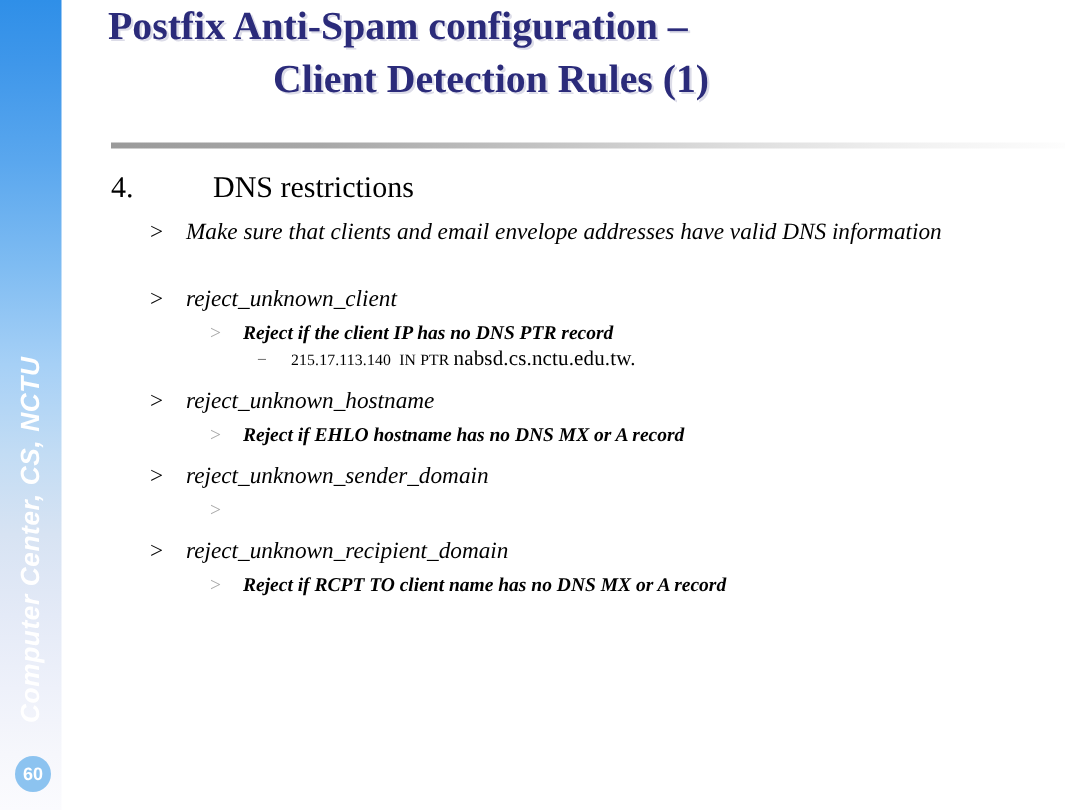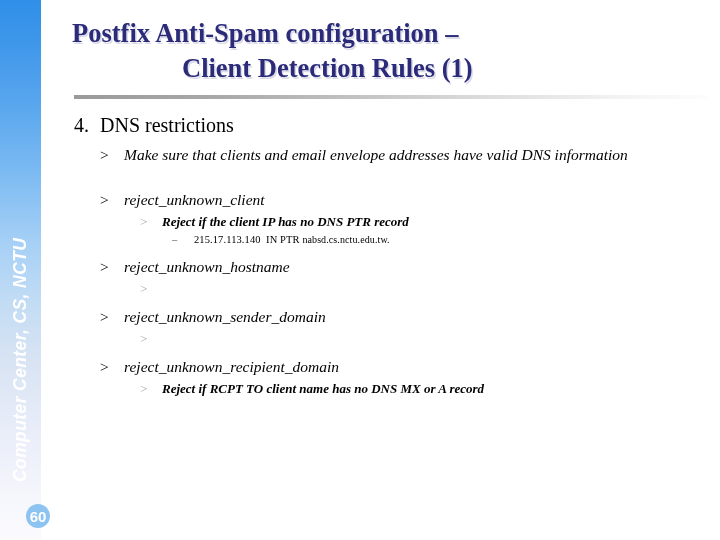--- a/index.html
+++ b/index.html
@@ -64,34 +64,33 @@
   #page-badge {
     position: absolute;
     left: 10px;
     top: 504px;
     width: 24px;
     height: 24px;
     border-radius: 50%;
     background: #8cc3f0;
     color: #ffffff;
     font-family: "Liberation Sans", "DejaVu Sans", sans-serif;
-    font-size: 15px;
+    font-size: 12px;
     font-weight: bold;
     display: flex;
     align-items: center;
     justify-content: center;
     line-height: 1;
-    margin-left: 16px;
   }
 
   
   #title-block {
     position: absolute;
     left: 72px;
-    top: 16px;
+    top: 0;
     width: 620px;
   }
   .title-line {
     color: #2b2b7a;
     font-family: "Liberation Serif", "DejaVu Serif", serif;
     font-weight: bold;
     font-size: 26.5px;
     line-height: 35px;
     white-space: nowrap;
     text-shadow: 1.5px 1.5px 0 #dcdce8;
@@ -130,20 +129,21 @@
     font-size: 20px;
     line-height: 26px;
     margin: 0 0 6px 0;
   }
   .lvl0 .num {
     width: 26px;
     flex: 0 0 26px;
   }
   .lvl0 .txt {
     flex: 1 1 auto;
+    margin-left: 42px;
   }
 
   
   .lvl1 {
     display: flex;
     align-items: flex-start;
     font-size: 15.5px;
     line-height: 21px;
     margin: 0 0 2px 0;
     padding-left: 26px;
@@ -192,21 +192,21 @@
   .lvl3 .mark {
     width: 22px;
     flex: 0 0 22px;
     color: #4a4a4a;
   }
   .lvl3 .txt {
     flex: 1 1 auto;
     letter-spacing: 0.1px;
   }
   .lvl3 .code-host {
-    font-size: 10px;
+    font-size: 14px;
   }
 
   .gap-lg { height: 22px; }
   .gap-sm { height: 7px; }
 </style>
 </head>
 <body>
 
 <div id="sidebar">
   <div id="sidebar-label">Computer Center, CS, NCTU</div>
@@ -250,20 +250,21 @@
   </div>
 
   <div class="gap-sm"></div>
 
   <div class="lvl1">
     <span class="mark">&gt;</span>
     <span class="txt">reject_unknown_hostname</span>
   </div>
   <div class="lvl2">
     <span class="mark">&gt;</span>
+    <span class="txt">Reject if EHLO hostname has no DNS MX or A record</span>
   </div>
 
   <div class="gap-sm"></div>
 
   <div class="lvl1">
     <span class="mark">&gt;</span>
     <span class="txt">reject_unknown_sender_domain</span>
   </div>
   <div class="lvl2">
     <span class="mark">&gt;</span>

